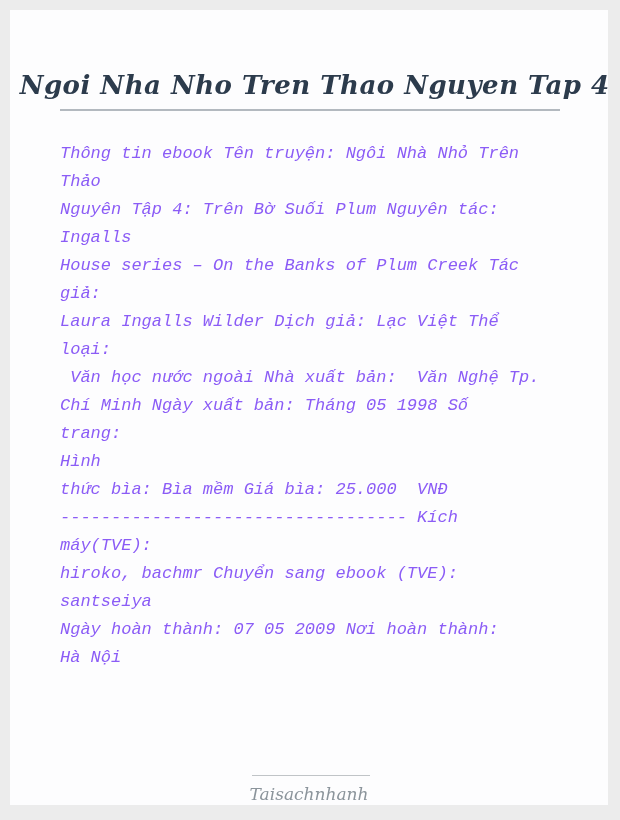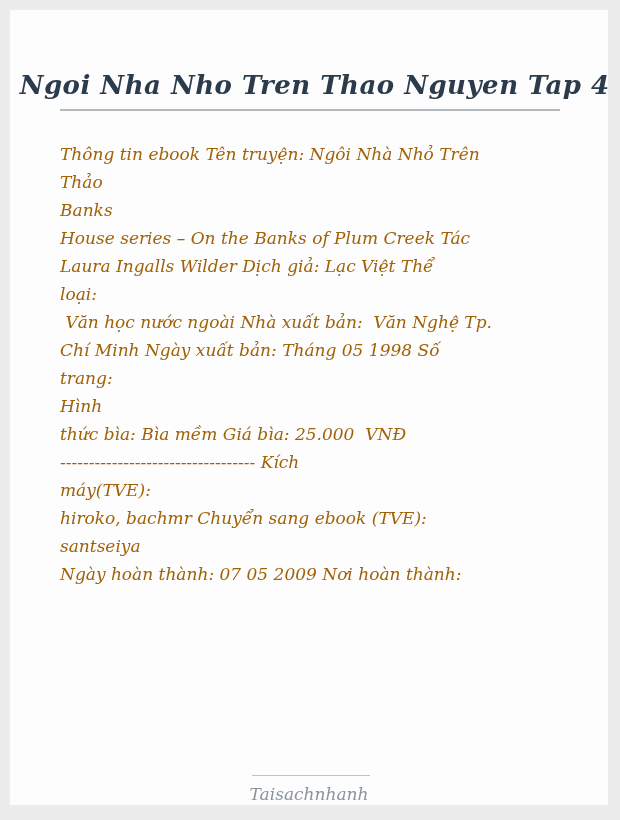--- a/index.html
+++ b/index.html
@@ -42,21 +42,22 @@
     height: 2px;
     background: #b3b9bf;
   }
   .body-text {
     position: absolute;
     left: 50px;
     top: 130px;
     width: 420px;
     font-style: italic;
     font-size: 17px;
-    color: #a16207;
+    color: #8b5cf6;
+    font-family: Liberation Mono, monospace;
   }
   .line {
     white-space: pre;
     height: 28px;
     line-height: 28px;
   }
   .footer-divider {
     position: absolute;
     left: 242px;
     top: 765px;
@@ -80,33 +81,36 @@
 
 <div class="page">
 
   <div class="book-title">: Ngoi Nha Nho Tren Thao Nguyen Tap 4 Tren Bo Suoi Plum Laura Inga</div>
 
   <div class="title-underline"></div>
 
   <div class="body-text">
     <div class="line">Thông tin ebook Tên truyện: Ngôi Nhà Nhỏ Trên</div>
     <div class="line">Thảo</div>
-    <div class="line">Banks</div>
+    <div class="line">Nguyên Tập 4: Trên Bờ Suối Plum Nguyên tác:</div>
+    <div class="line">Ingalls</div>
     <div class="line">House series – On the Banks of Plum Creek Tác</div>
+    <div class="line">giả:</div>
     <div class="line">Laura Ingalls Wilder Dịch giả: Lạc Việt Thể</div>
     <div class="line">loại:</div>
     <div class="line"> Văn học nước ngoài Nhà xuất bản:  Văn Nghệ Tp.</div>
     <div class="line">Chí Minh Ngày xuất bản: Tháng 05 1998 Số</div>
     <div class="line">trang:</div>
     <div class="line">Hình</div>
     <div class="line">thức bìa: Bìa mềm Giá bìa: 25.000  VNĐ</div>
     <div class="line">---------------------------------- Kích</div>
     <div class="line">máy(TVE):</div>
     <div class="line">hiroko, bachmr Chuyển sang ebook (TVE):</div>
     <div class="line">santseiya</div>
     <div class="line">Ngày hoàn thành: 07 05 2009 Nơi hoàn thành:</div>
+    <div class="line">Hà Nội</div>
   </div>
 
   <div class="footer-divider"></div>
 
   <div class="footer-brand">Taisachnhanh</div>
 
 </div>
 
 </body></html>

